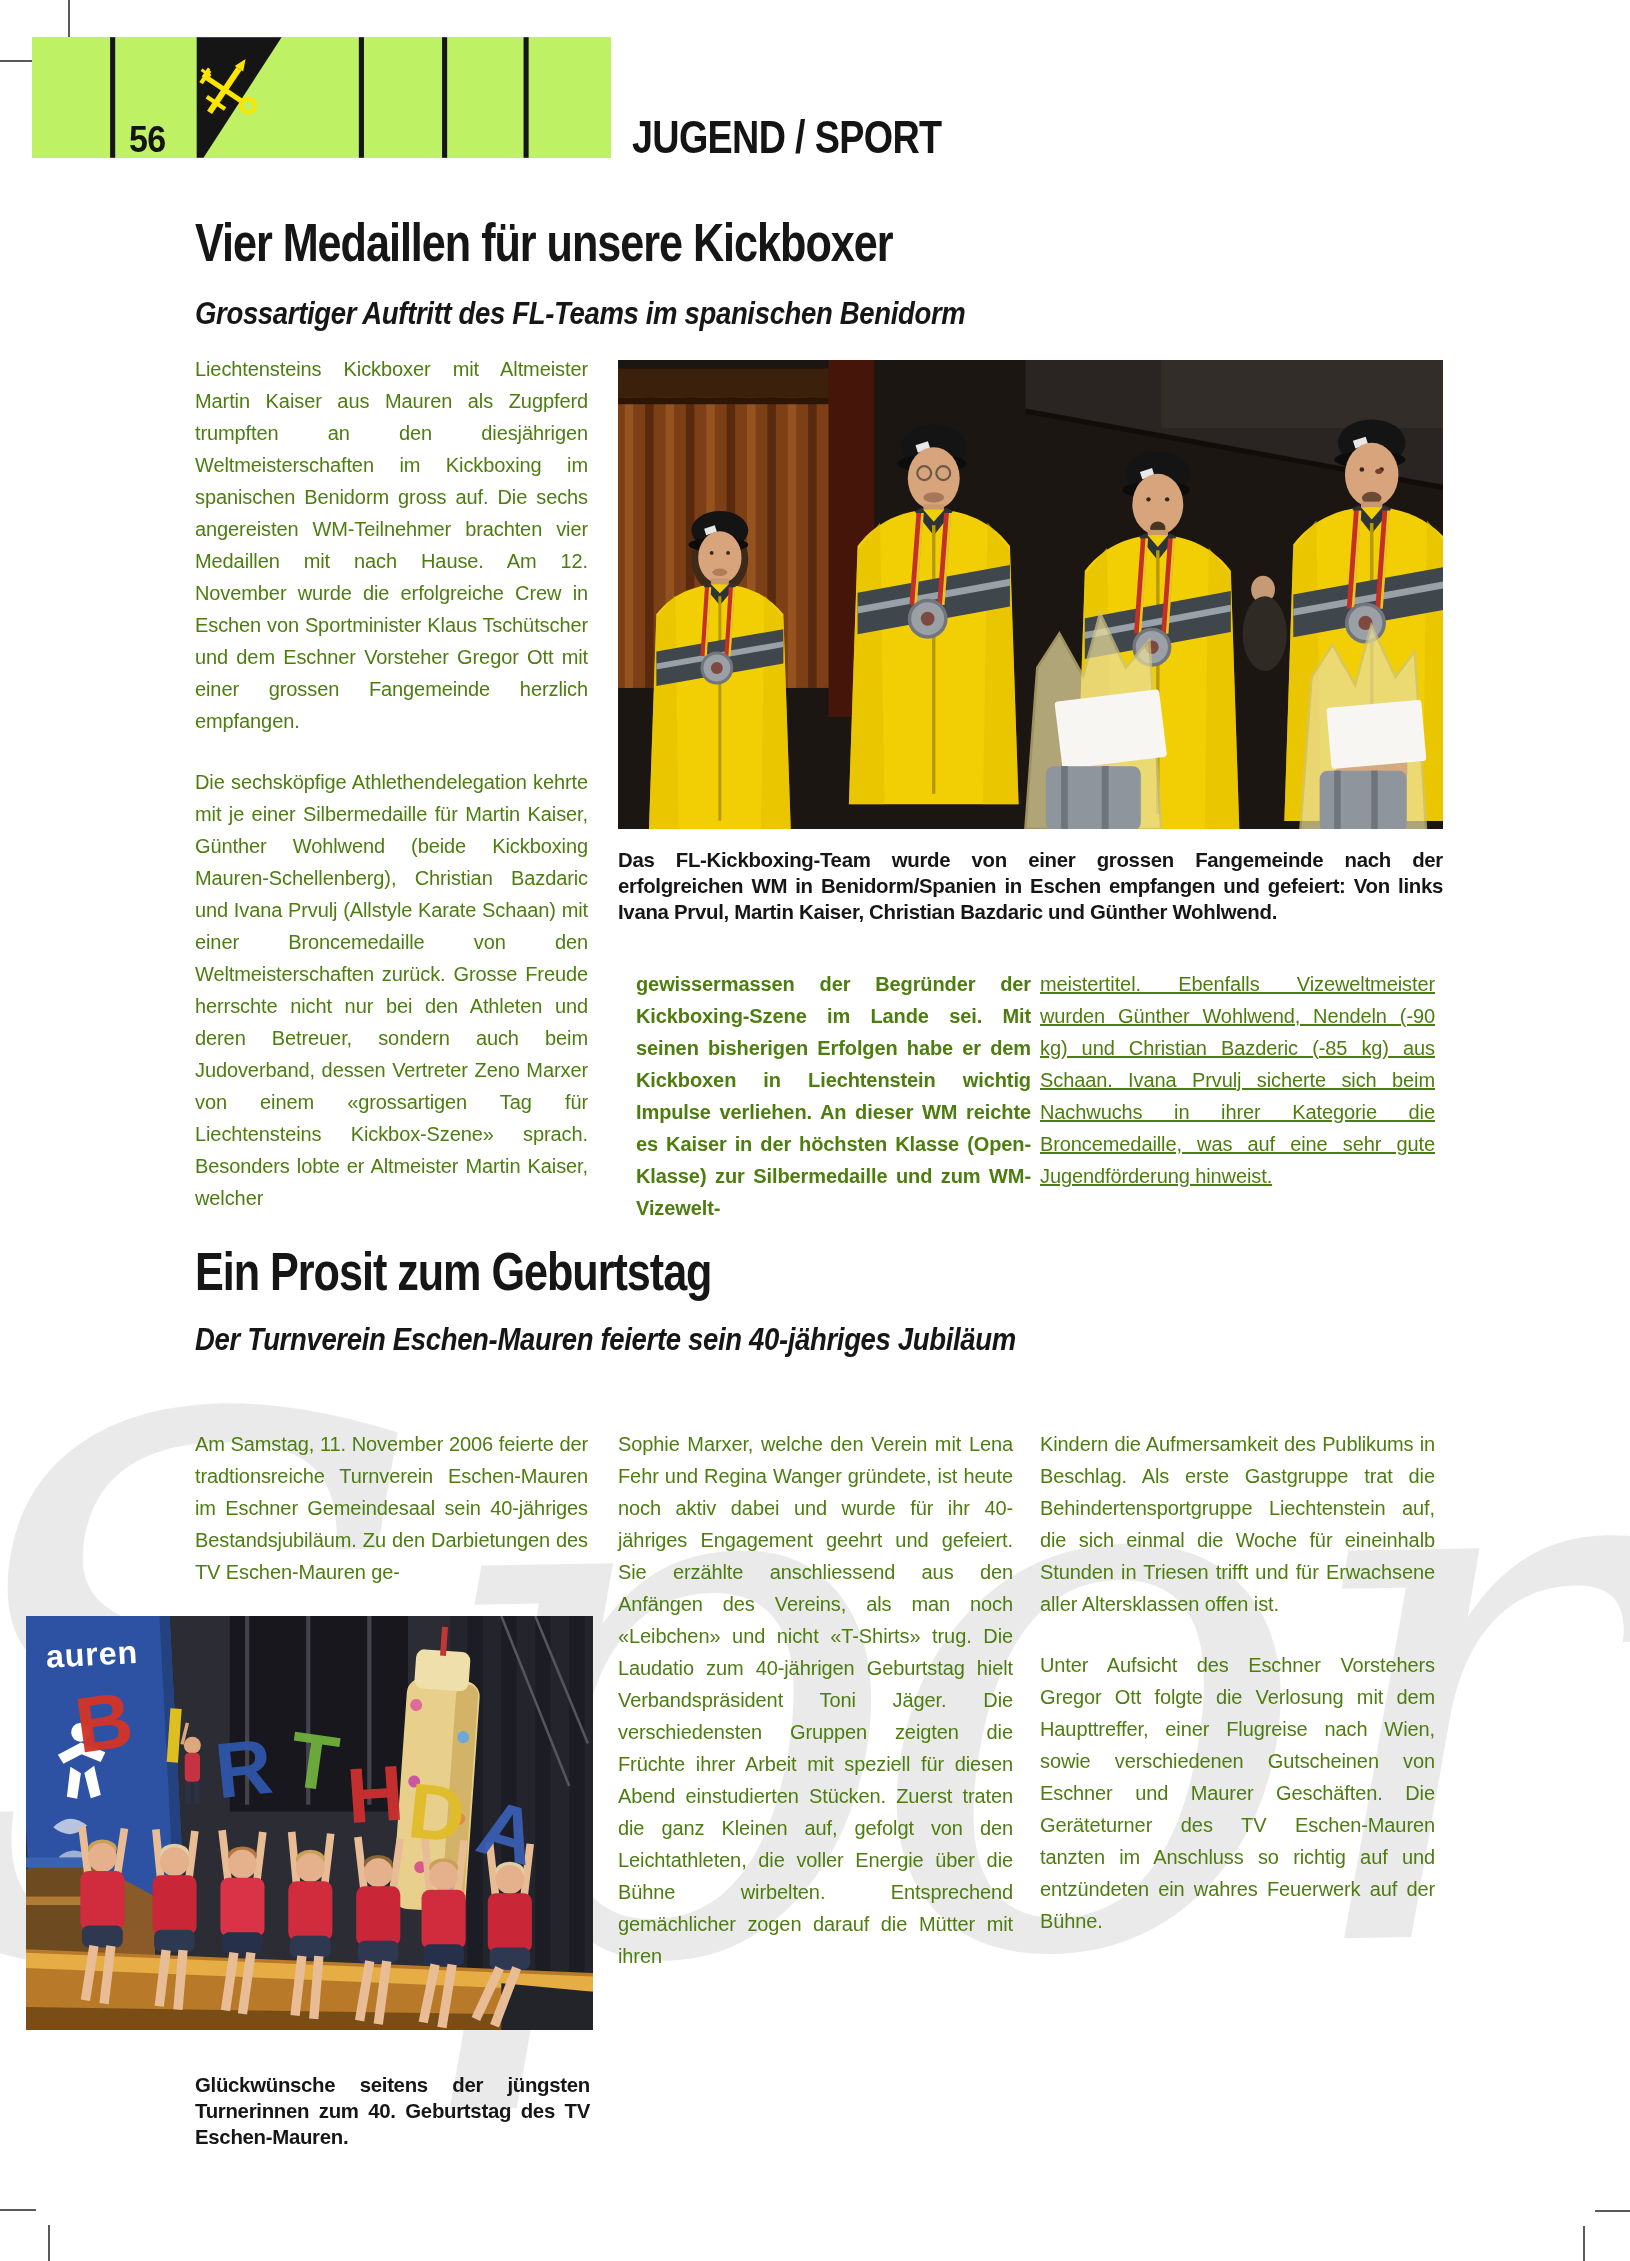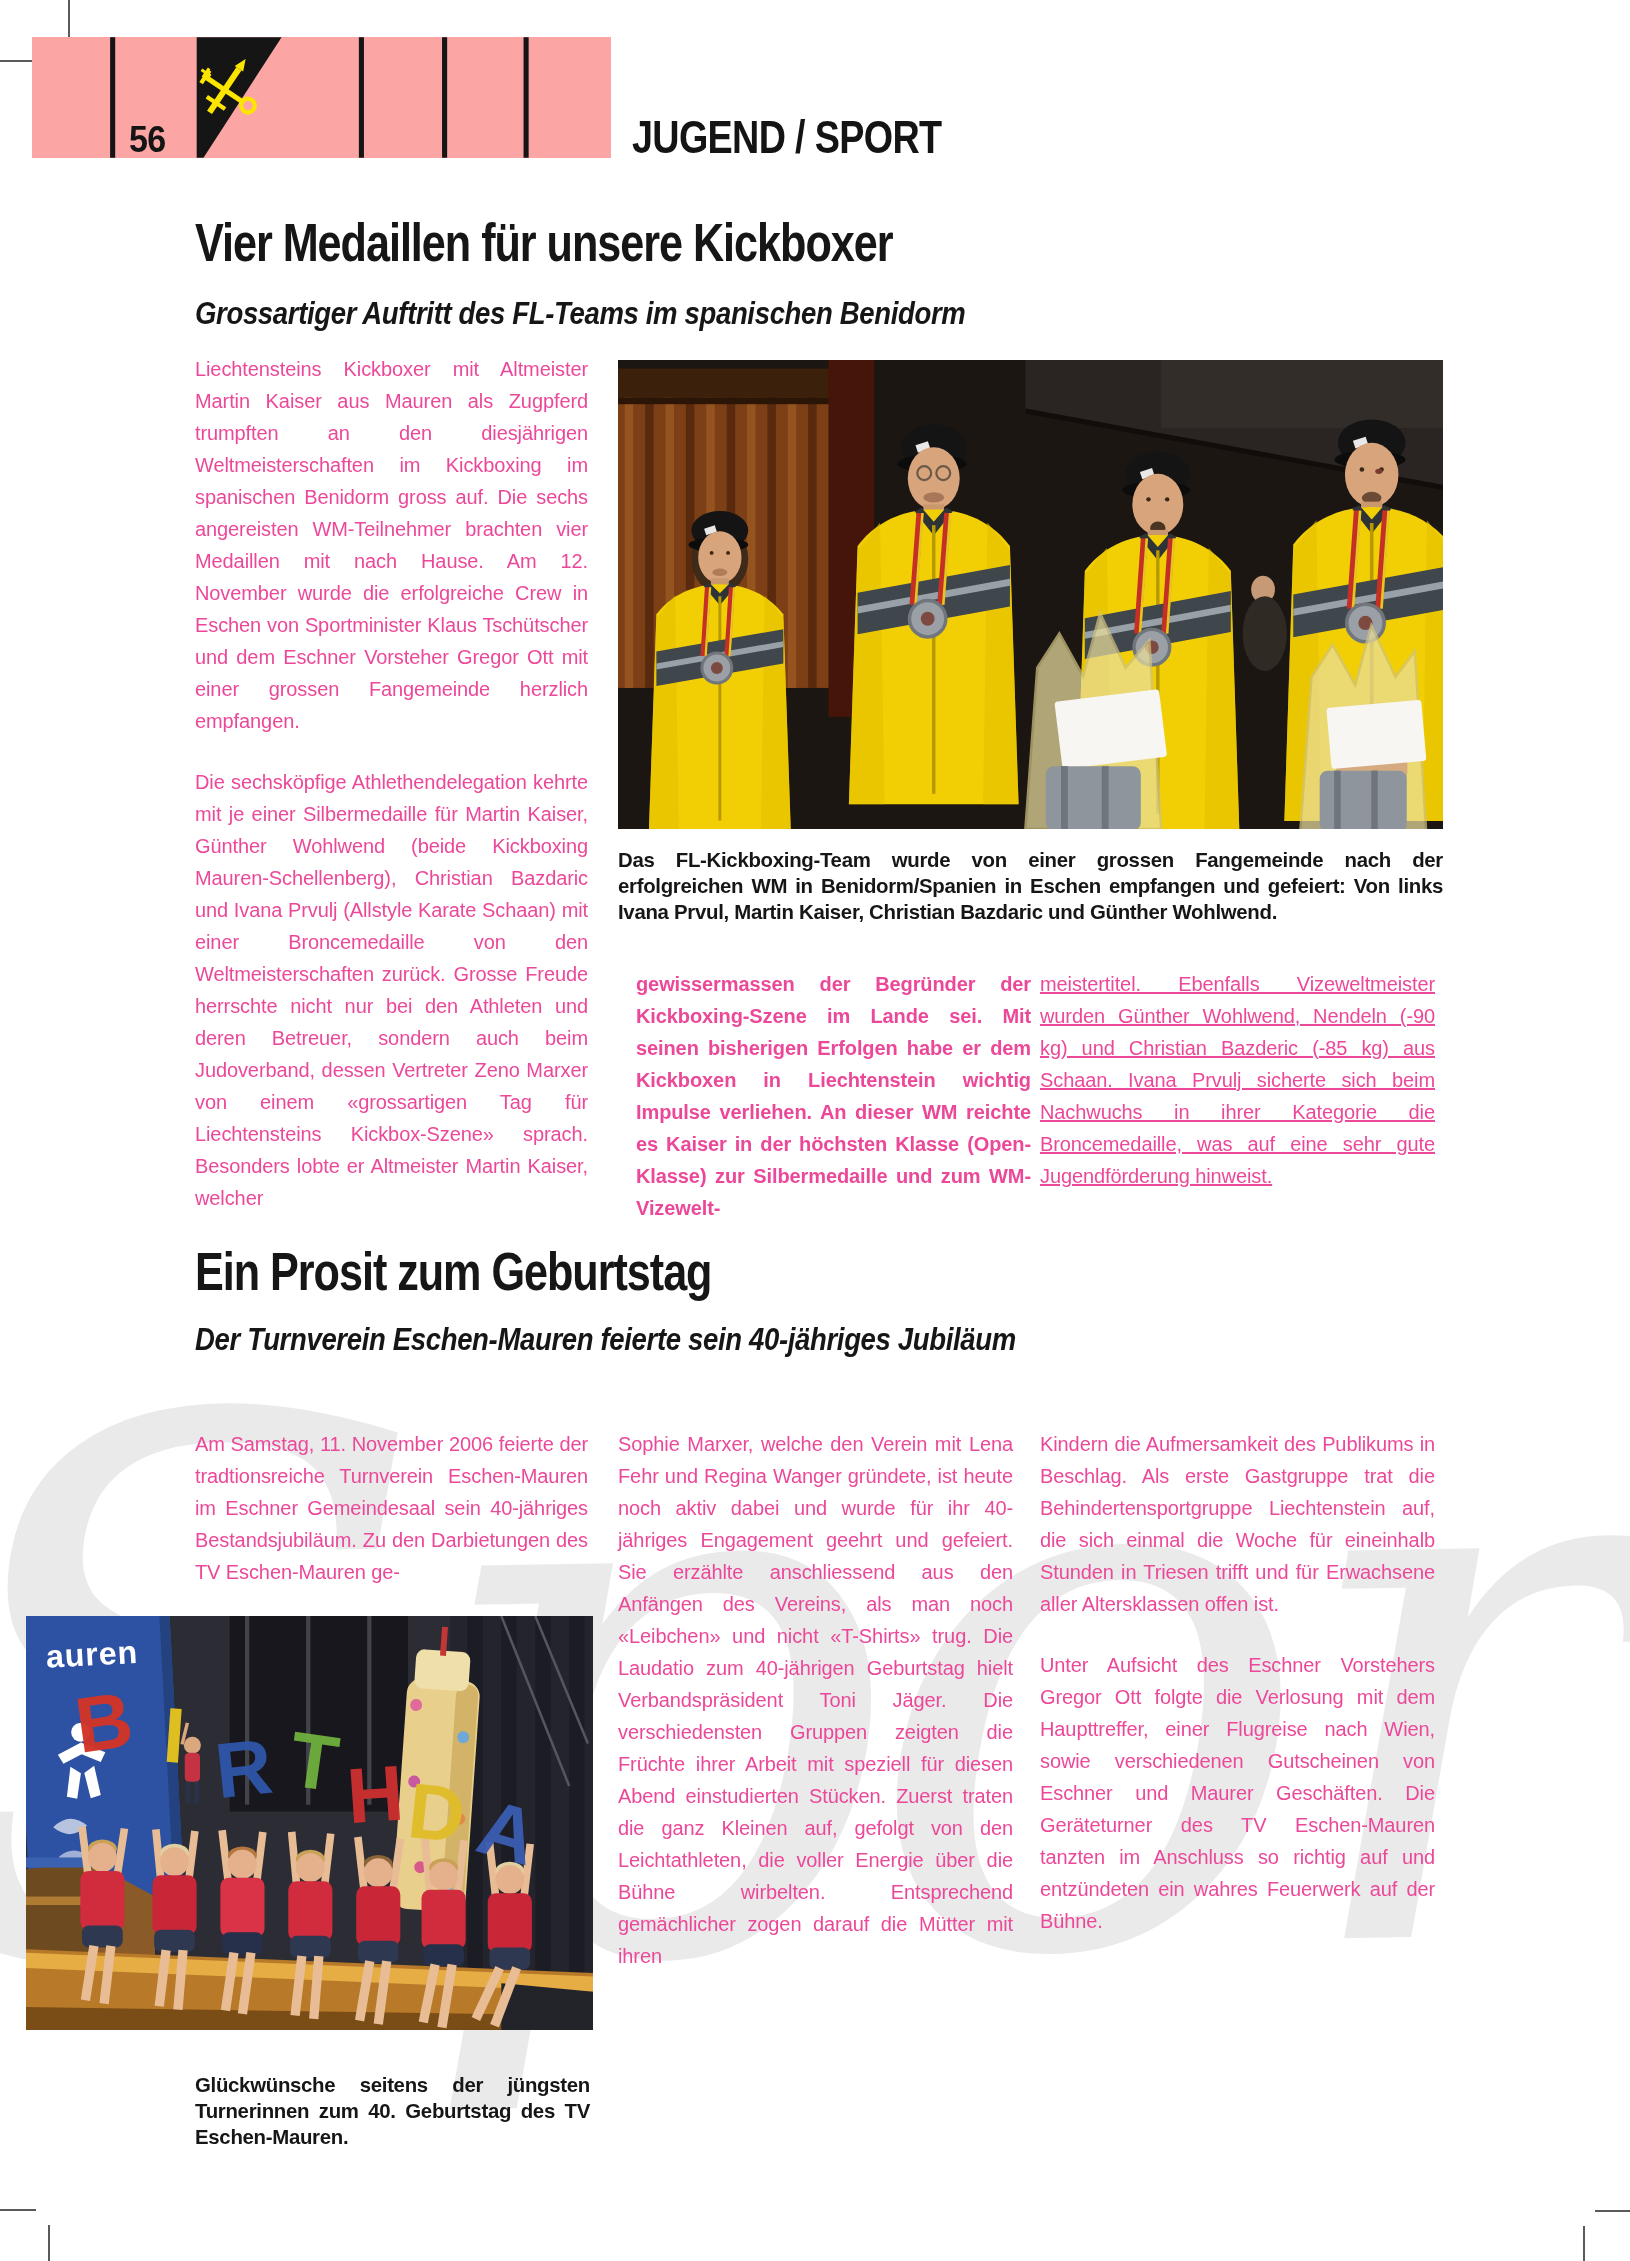--- a/index.html
+++ b/index.html
@@ -3,21 +3,21 @@
 <meta charset="utf-8">
 <style>
   html,body{margin:0;padding:0;}
   body{
     width:1630px;height:2261px;position:relative;background:#ffffff;
     font-family:"Liberation Sans",sans-serif;overflow:hidden;color:#1f1f1f;
   }
   
   .cropmark{position:absolute;background:#5a5a5a;}
   
-  .band{position:absolute;left:32px;top:37px;width:579px;height:121px;background:#fca5a5;}
+  .band{position:absolute;left:32px;top:37px;width:579px;height:121px;background:#bef264;}
   .band svg{position:absolute;left:0;top:0;}
   .page-number{
     position:absolute;left:97px;top:82px;font-size:37px;font-weight:bold;color:#141414;
     letter-spacing:-0.8px;transform:scaleX(.92);transform-origin:left top;
   }
   .section-title{
     position:absolute;left:632px;top:110px;font-size:46px;font-weight:bold;color:#141414;
     white-space:nowrap;letter-spacing:-0.8px;transform:scaleX(.82);transform-origin:left top;
   }
   
@@ -25,21 +25,21 @@
     position:absolute;font-size:54px;font-weight:bold;color:#161616;white-space:nowrap;
     letter-spacing:-1.3px;transform:scaleX(.80);transform-origin:left top;
   }
   .subhead{
     position:absolute;font-size:32px;font-weight:bold;font-style:italic;color:#161616;
     white-space:nowrap;letter-spacing:-0.4px;transform:scaleX(.86);transform-origin:left top;
   }
   
   .col{
     position:absolute;font-size:20px;line-height:32px;text-align:justify;
-    color:#ec4899;letter-spacing:-0.1px;hyphens:auto;-webkit-hyphens:auto;
+    color:#4d7c0f;letter-spacing:-0.1px;hyphens:auto;-webkit-hyphens:auto;
   }
   .col p{margin:0 0 29px 0;}
   .caption{
     position:absolute;font-size:20.4px;font-weight:bold;line-height:26px;text-align:justify;
     color:#161616;letter-spacing:-0.3px;hyphens:auto;-webkit-hyphens:auto;
   }
   
   .photo{position:absolute;overflow:hidden;}
   .photo svg{display:block;width:100%;height:100%;}
   .photo-letter{font-family:"Liberation Sans",sans-serif;font-weight:bold;font-size:92px;opacity:.96;}

